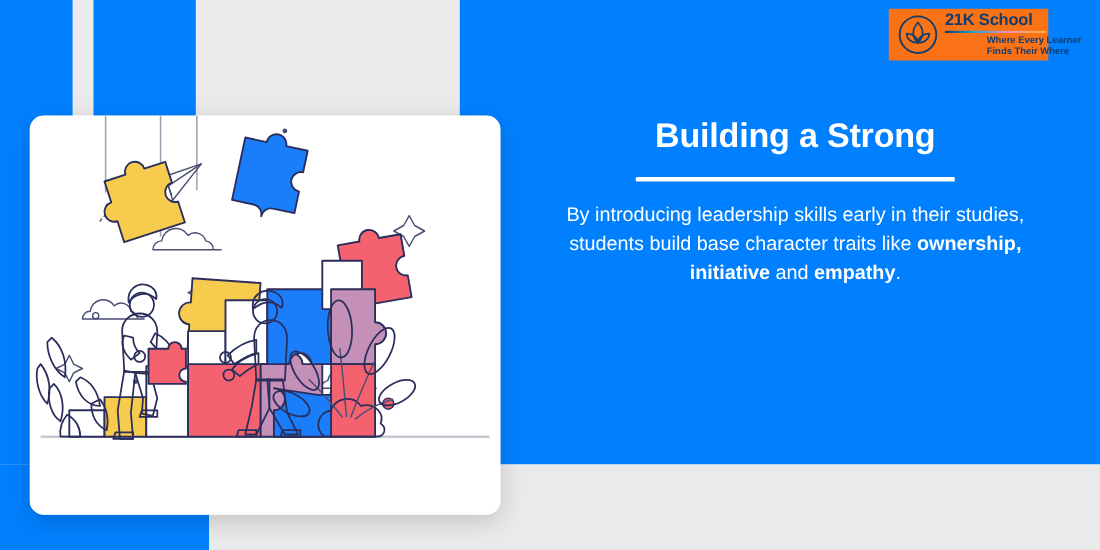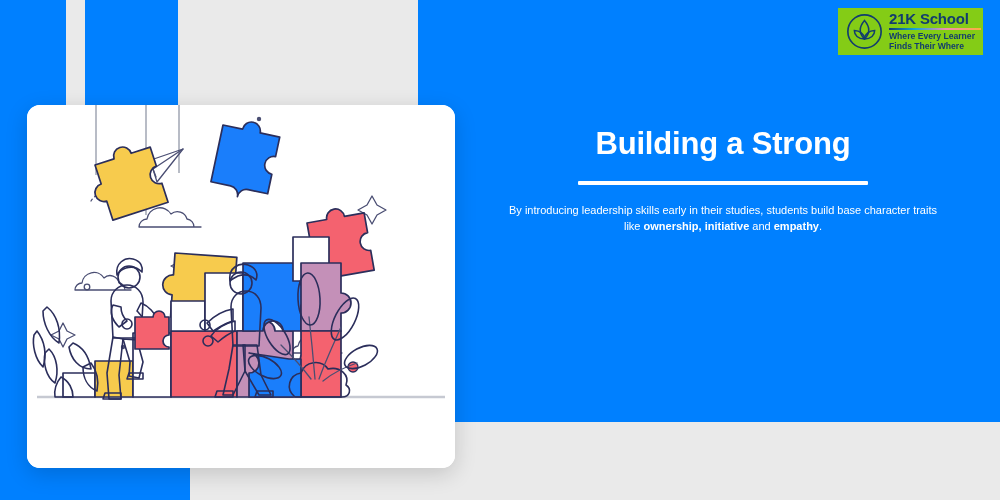--- a/index.html
+++ b/index.html
@@ -35,50 +35,50 @@
     background: #FFFFFF;
     border-radius: 13px;
     box-shadow: 0 6px 22px rgba(0,0,0,0.16);
     overflow: hidden;
   }
   #illus-svg { display: block; width: 428px; height: 363px; }
 
   
   #text-col {
     position: absolute;
-    left: 500px; top: 124px;
+    left: 500px; top: 104px;
     width: 446px;
     text-align: center;
   }
   #headline {
     color: #FFFFFF;
     font-size: 31px;
     font-weight: bold;
     line-height: 1.32;
     letter-spacing: -0.2px;
   }
   #divider {
     width: 290px; height: 4px;
     background: #FFFFFF;
     margin: 16px auto 17px auto;
     border-radius: 1px;
   }
   #body-text {
     color: #FFFFFF;
-    font-size: 11px;
+    font-size: 18px;
     line-height: 1.47;
   }
   #body-text b { font-weight: bold; }
 
   
   #logo-box {
     position: absolute;
-    left: 838px; top: 8px;
+    left: 808px; top: 8px;
     width: 145px; height: 47px;
-    background: #84cc16;
+    background: #f97316;
     display: flex;
     align-items: center;
     padding: 3px 6px 3px 8px;
   }
   #logo-mark { flex: 0 0 auto; width: 37px; height: 37px; }
   #logo-text { margin-left: 6px; }
   #logo-name {
     color: #123C6E;
     font-size: 15px;
     font-weight: bold;
@@ -89,20 +89,21 @@
     width: 92px; height: 2.5px;
     margin: 2px 0 2px 0;
     background: linear-gradient(to right,#123C6E 0%,#16A5D8 28%,#F08FB0 62%,#FBB03B 100%);
   }
   .logo-tag {
     color: #123C6E;
     font-size: 8.6px;
     font-weight: bold;
     line-height: 1.16;
     white-space: nowrap;
+    margin-left: 38px;
   }
 </style>
 </head>
 <body>
 
 <div id="banner">
 
   <div class="band" id="band-thin"></div>
   <div class="band" id="band-wide"></div>
   <div class="band" id="band-bottom"></div>

